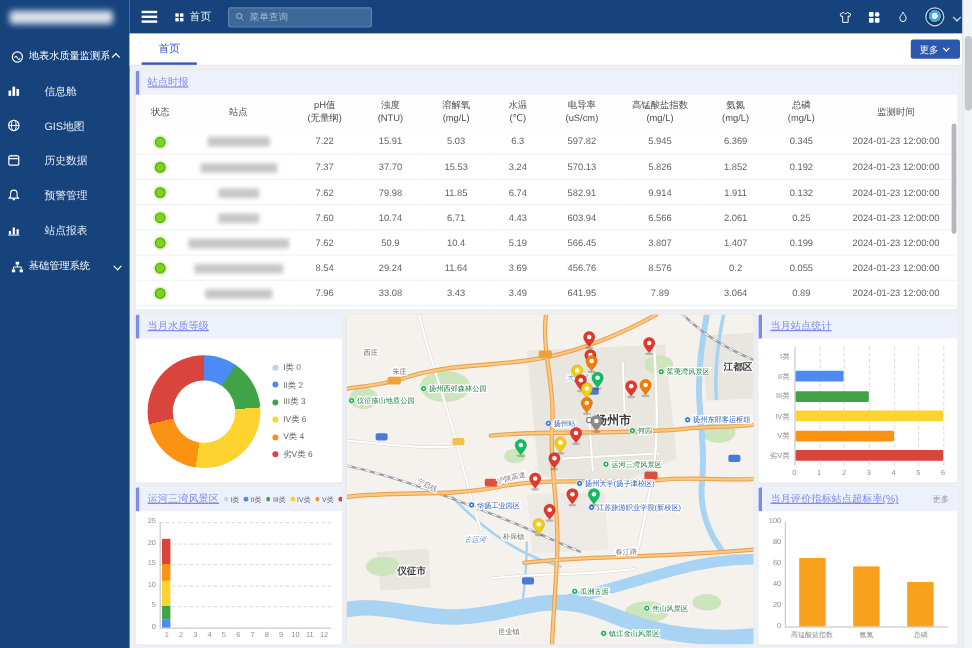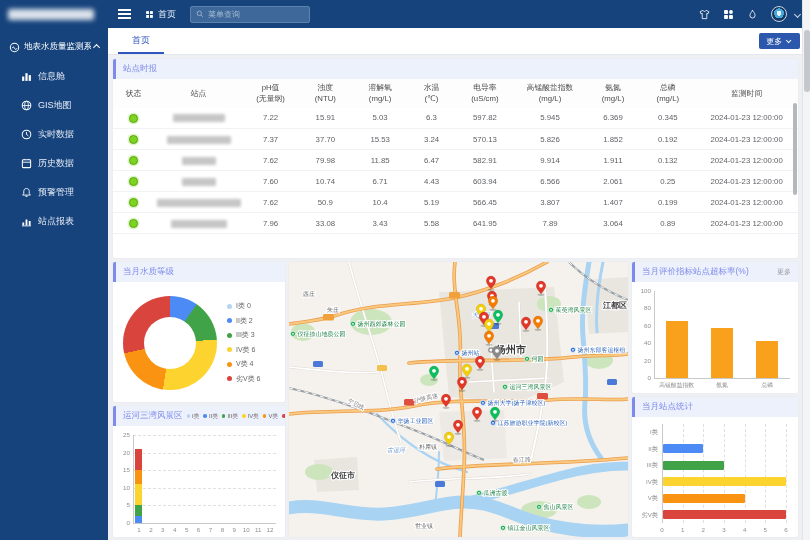--- a/index.html
+++ b/index.html
@@ -7,21 +7,21 @@
   body { font-family:"Liberation Sans","DejaVu Sans",sans-serif; background:#eef0f3; font-size:9px; color:#333; }
   .app { display:flex; width:810px; height:540px; position:relative; }
 
   
   .sidebar { width:108px; background:#16437c; color:#fff; flex-shrink:0; overflow:hidden; }
   .logo { height:28px; display:flex; align-items:center; padding-left:8px; }
   .logo-blur { width:86px; height:11px; border-radius:2px; background:rgba(255,255,255,.85); filter:blur(2.5px); }
   .menu { padding-top:4px; }
   .sb-group-h { display:flex; align-items:center; gap:4px; padding:9px 6px 9px 9px; color:#fff; font-size:8.5px; cursor:pointer; white-space:nowrap; }
   .sb-group-h .lbl { flex:1; overflow:hidden; }
-  .sb-item { display:flex; align-items:center; gap:6px; padding:8px 4px 8px 21px; color:#e7edf7; font-size:9px; cursor:pointer; white-space:nowrap; }
+  .sb-item { display:flex; gap:20px; padding:8px 4px 8px 6px; color:#e7edf7; font-size:9px; cursor:pointer; white-space:nowrap; }
   .sb-item .lbl { flex:1; overflow:hidden; }
   .sb-ic { width:11px; height:11px; flex-shrink:0; display:inline-block; }
   .sb-ic svg { width:100%; height:100%; display:block; }
   .chev { width:4.5px; height:4.5px; border-right:1.2px solid currentColor; border-bottom:1.2px solid currentColor; display:inline-block; margin-right:3px; flex-shrink:0; }
   .chev.down { transform:rotate(45deg) translateY(-1px); }
   .chev.up { transform:rotate(-135deg) translateY(-1px); }
 
   
   .main { flex:1; display:flex; flex-direction:column; min-width:0; }
   .navbar { height:28px; background:#16437c; display:flex; align-items:center; color:#fff; padding:0 10px; flex-shrink:0; }
@@ -45,21 +45,21 @@
   
   .tabbar { height:27px; background:#fff; border-bottom:1px solid #e4e7ed; display:flex; align-items:center; padding:0 10px; flex-shrink:0; position:relative; }
   .tab { color:#3056c0; font-size:9px; padding:0 14px; height:100%; display:flex; align-items:center; border-bottom:2px solid #3056c0; cursor:pointer; }
   .more-btn { margin-left:auto; background:#2b57ac; color:#fff; border:none; border-radius:2px; font-size:8px; height:16px; padding:0 7px; display:flex; align-items:center; gap:4px; cursor:pointer; font-family:inherit; }
   .more-btn .chev { border-color:#fff; width:3.8px; height:3.8px; }
 
   
   .content { flex:1; padding:4px 12px 3px 5px; overflow:hidden; }
   .panel { background:#fff; border-radius:2px; box-shadow:0 0 2px rgba(0,0,0,.06); overflow:hidden; }
   .panel-title { height:20px; background:#edf1fc; border-left:3px solid #7e8bea; color:#7e8bea; font-size:8.5px; display:flex; align-items:center; padding:0 7px; gap:4px; }
-  .panel-title .t { white-space:nowrap; }
+  .panel-title .t { white-space:nowrap;text-decoration:underline; }
   .more-link { margin-left:auto; color:#9a9a9a; font-size:7px; cursor:pointer; }
 
   
   .table-panel { height:199px; position:relative; }
   table { width:100%; border-collapse:collapse; table-layout:fixed; }
   th { font-weight:normal; color:#4d4d4d; font-size:7.8px; padding:3px 1px; line-height:1.45; background:#fdfdfe; }
   td { color:#606266; font-size:7.8px; text-align:center; height:21px; border-bottom:1px solid #f1f2f5; padding:0 1px; white-space:nowrap; overflow:hidden; }
   .status-dot { display:inline-block; width:9px; height:9px; border-radius:50%; background:#7ed321; border:1px solid #55a80c; box-shadow:0 0 0 1.5px #dff3c8; vertical-align:middle; }
   .redacted { display:inline-block; height:8px; border-radius:1px; background:#c6c6c6; filter:blur(1.6px); vertical-align:middle; }
   .tbl-scroll { position:absolute; right:1px; top:44px; width:4px; height:92px; border-radius:2px; background:#b4b7bc; }
@@ -137,52 +137,55 @@
               <circle cx="6" cy="6" r="4.7" fill="none" stroke="#fff" stroke-width="1.1"></circle>
               <ellipse cx="6" cy="6" rx="2.1" ry="4.7" fill="none" stroke="#fff" stroke-width=".9"></ellipse>
               <path d="M1.3 6h9.4" stroke="#fff" stroke-width=".9"></path>
             </svg>
           </span>
           <span class="lbl">GIS地图</span>
         </div>
         <div class="sb-item">
           <span class="sb-ic">
             <svg viewBox="0 0 12 12">
-              <circle cx="6" cy="6" r="4.7" fill="none" stroke="#fff" stroke-width="1.1"></circle>
-              <path d="M6 3.2V6l2 1.4" fill="none" stroke="#fff" stroke-width="1"></path>
-            </svg>
-          </span>
-          <span class="lbl">实时数据</span>
+              <rect x="1.5" y="2" width="9" height="8.5" rx="1" fill="none" stroke="#fff" stroke-width="1.1"></rect>
+              <path d="M1.5 4.6h9M4 1.9V1M8 1.9V1" stroke="#fff" stroke-width="1"></path>
+            </svg>
+          </span>
+          <span class="lbl">历史数据</span>
         </div>
         <div class="sb-item">
           <span class="sb-ic">
             <svg viewBox="0 0 12 12">
-              <rect x="1.5" y="2" width="9" height="8.5" rx="1" fill="none" stroke="#fff" stroke-width="1.1"></rect>
-              <path d="M1.5 4.6h9M4 1.9V1M8 1.9V1" stroke="#fff" stroke-width="1"></path>
-            </svg>
-          </span>
-          <span class="lbl">历史数据</span>
+              <path d="M6 1.6c-1.9 0-3 1.4-3 3.2v2.4L1.8 8.8h8.4L9 7.2V4.8c0-1.8-1.1-3.2-3-3.2z" fill="none" stroke="#fff" stroke-width="1"></path>
+              <path d="M4.9 10.1h2.2" stroke="#fff" stroke-width="1.2"></path>
+            </svg>
+          </span>
+          <span class="lbl">预警管理</span>
         </div>
         <div class="sb-item">
           <span class="sb-ic">
             <svg viewBox="0 0 12 12">
-              <path d="M6 1.6c-1.9 0-3 1.4-3 3.2v2.4L1.8 8.8h8.4L9 7.2V4.8c0-1.8-1.1-3.2-3-3.2z" fill="none" stroke="#fff" stroke-width="1"></path>
-              <path d="M4.9 10.1h2.2" stroke="#fff" stroke-width="1.2"></path>
-            </svg>
-          </span>
-          <span class="lbl">预警管理</span>
-        </div>
-        <div class="sb-item">
-          <span class="sb-ic">
-            <svg viewBox="0 0 12 12">
               <path d="M1.5 10.3V7h2v3.3zM5 10.3V3.8h2v6.5zM8.5 10.3V5.4h2v4.9z" fill="#fff"></path>
               <path d="M1 10.8h10" stroke="#fff" stroke-width=".9"></path>
             </svg>
           </span>
           <span class="lbl">站点报表</span>
+        </div>
+        <div class="sb-group-h">
+          <span class="sb-ic">
+            <svg viewBox="0 0 12 12">
+              <rect x="4.4" y="1.2" width="3.2" height="2.6" fill="#fff"></rect>
+              <rect x="1" y="8.2" width="3" height="2.6" fill="#fff"></rect>
+              <rect x="8" y="8.2" width="3" height="2.6" fill="#fff"></rect>
+              <path d="M6 3.8v2.2M2.5 8.2V6h7v2.2" fill="none" stroke="#fff" stroke-width=".9"></path>
+            </svg>
+          </span>
+          <span class="lbl">基础管理系统</span>
+          <span class="chev down"></span>
         </div>
       </nav>
   </aside>
 
   <div class="main">
 
     <header class="navbar">
       <span class="icon-btn hamburger">
           <i></i>
           <i></i>
@@ -331,21 +334,21 @@
                 <td>1.852</td>
                 <td>0.192</td>
                 <td>2024-01-23 12:00:00</td>
               </tr>
               <tr>
                 <td><span class="status-dot"></span></td>
                 <td><span class="redacted" style="width: 34px;"></span></td>
                 <td>7.62</td>
                 <td>79.98</td>
                 <td>11.85</td>
-                <td>6.47</td>
+                <td>6.74</td>
                 <td>582.91</td>
                 <td>9.914</td>
                 <td>1.911</td>
                 <td>0.132</td>
                 <td>2024-01-23 12:00:00</td>
               </tr>
               <tr>
                 <td><span class="status-dot"></span></td>
                 <td><span class="redacted" style="width: 34px;"></span></td>
                 <td>7.60</td>
@@ -366,25 +369,38 @@
                 <td>10.4</td>
                 <td>5.19</td>
                 <td>566.45</td>
                 <td>3.807</td>
                 <td>1.407</td>
                 <td>0.199</td>
                 <td>2024-01-23 12:00:00</td>
               </tr>
               <tr>
                 <td><span class="status-dot"></span></td>
+                <td><span class="redacted" style="width: 74px;"></span></td>
+                <td>8.54</td>
+                <td>29.24</td>
+                <td>11.64</td>
+                <td>3.69</td>
+                <td>456.76</td>
+                <td>8.576</td>
+                <td>0.2</td>
+                <td>0.055</td>
+                <td>2024-01-23 12:00:00</td>
+              </tr>
+              <tr>
+                <td><span class="status-dot"></span></td>
                 <td><span class="redacted" style="width: 56px;"></span></td>
                 <td>7.96</td>
                 <td>33.08</td>
                 <td>3.43</td>
-                <td>5.58</td>
+                <td>3.49</td>
                 <td>641.95</td>
                 <td>7.89</td>
                 <td>3.064</td>
                 <td>0.89</td>
                 <td>2024-01-23 12:00:00</td>
               </tr>
             </tbody>
         </table>
         <div class="tbl-scroll"></div>
       </section>
@@ -749,44 +765,20 @@
                 <g transform="translate(160,183)">
                   <ellipse cx="0" cy="0.8" rx="3.4" ry="1.1" fill="rgba(0,0,0,.22)"></ellipse>
                   <path d="M0 0 C-3.2 -4 -4.8 -5.8 -4.8 -8.2 A4.8 4.8 0 1 1 4.8 -8.2 C4.8 -5.8 3.2 -4 0 0 Z" fill="#f2cf0a" stroke="rgba(0,0,0,.18)" stroke-width=".5"></path>
                   <circle cx="0" cy="-8.2" r="1.9" fill="#fff"></circle>
                 </g>
               </g>
           </svg>
         </section>
 
         <div class="col right">
-          <section class="panel chart-panel short">
-            <div class="panel-title">
-              <span class="t">当月评价指标站点超标率(%)</span>
-              <span class="more-link">更多</span>
-            </div>
-            <div class="chart-body">
-                <div class="plot" id="exceed-plot">
-                  <div class="ax-lbl" style="right: 143px; top: 89px;">0</div>
-                  <div class="ax-lbl" style="right: 143px; top: 71.6px;">20</div>
-                  <div class="ax-lbl" style="right: 143px; top: 54.2px;">40</div>
-                  <div class="ax-lbl" style="right: 143px; top: 36.8px;">60</div>
-                  <div class="ax-lbl" style="right: 143px; top: 19.4px;">80</div>
-                  <div class="ax-lbl" style="right: 143px; top: 2px;">100</div>
-                  <div class="axis-l" style="left: 18px; top: 6px; height: 87px;"></div>
-                  <div class="axis-b" style="left: 18px; top: 93px; width: 136px;"></div>
-                  <div class="ax-lbl" style="left: 12.6667px; top: 96px; width: 56px; text-align: center; font-size: 5.8px;">高锰酸盐指数</div>
-                  <div class="bar-seg" style="left: 29.6667px; width: 22px; top: 35.58px; height: 57.42px; background: rgb(249, 160, 28);"></div>
-                  <div class="ax-lbl" style="left: 58px; top: 96px; width: 56px; text-align: center; font-size: 5.8px;">氨氮</div>
-                  <div class="bar-seg" style="left: 75px; width: 22px; top: 43.41px; height: 49.59px; background: rgb(249, 160, 28);"></div>
-                  <div class="ax-lbl" style="left: 103.333px; top: 96px; width: 56px; text-align: center; font-size: 5.8px;">总磷</div>
-                  <div class="bar-seg" style="left: 120.333px; width: 22px; top: 55.59px; height: 37.41px; background: rgb(249, 160, 28);"></div>
-                </div>
-              </div>
-          </section>
           <section class="panel chart-panel tall">
             <div class="panel-title">
                 <span class="t">当月站点统计</span>
               </div>
             <div class="chart-body">
                 <div class="plot" id="stations-plot">
                   <div class="ax-lbl" style="left: 22px; top: 106px; width: 8px; text-align: center;">0</div>
                   <div class="grid-v" style="left: 46.6667px; top: 4px; height: 99px;"></div>
                   <div class="ax-lbl" style="left: 42.6667px; top: 106px; width: 8px; text-align: center;">1</div>
                   <div class="grid-v" style="left: 67.3333px; top: 4px; height: 99px;"></div>
@@ -807,20 +799,44 @@
                   <div class="bar-seg" style="left: 27px; top: 40.75px; height: 9px; width: 61px; background: rgb(65, 163, 72); border-radius: 1px;"></div>
                   <div class="ax-lbl" style="left: 0px; width: 22px; top: 57.75px; text-align: right;">IV类</div>
                   <div class="bar-seg" style="left: 27px; top: 57.25px; height: 9px; width: 123px; background: rgb(253, 211, 47); border-radius: 1px;"></div>
                   <div class="ax-lbl" style="left: 0px; width: 22px; top: 74.25px; text-align: right;">V类</div>
                   <div class="bar-seg" style="left: 27px; top: 73.75px; height: 9px; width: 81.6667px; background: rgb(251, 147, 18); border-radius: 1px;"></div>
                   <div class="ax-lbl" style="left: 0px; width: 22px; top: 90.75px; text-align: right;">劣V类</div>
                   <div class="bar-seg" style="left: 27px; top: 90.25px; height: 9px; width: 123px; background: rgb(217, 68, 60); border-radius: 1px;"></div>
                 </div>
               </div>
           </section>
+          <section class="panel chart-panel short">
+            <div class="panel-title">
+              <span class="t">当月评价指标站点超标率(%)</span>
+              <span class="more-link">更多</span>
+            </div>
+            <div class="chart-body">
+                <div class="plot" id="exceed-plot">
+                  <div class="ax-lbl" style="right: 143px; top: 89px;">0</div>
+                  <div class="ax-lbl" style="right: 143px; top: 71.6px;">20</div>
+                  <div class="ax-lbl" style="right: 143px; top: 54.2px;">40</div>
+                  <div class="ax-lbl" style="right: 143px; top: 36.8px;">60</div>
+                  <div class="ax-lbl" style="right: 143px; top: 19.4px;">80</div>
+                  <div class="ax-lbl" style="right: 143px; top: 2px;">100</div>
+                  <div class="axis-l" style="left: 18px; top: 6px; height: 87px;"></div>
+                  <div class="axis-b" style="left: 18px; top: 93px; width: 136px;"></div>
+                  <div class="ax-lbl" style="left: 12.6667px; top: 96px; width: 56px; text-align: center; font-size: 5.8px;">高锰酸盐指数</div>
+                  <div class="bar-seg" style="left: 29.6667px; width: 22px; top: 35.58px; height: 57.42px; background: rgb(249, 160, 28);"></div>
+                  <div class="ax-lbl" style="left: 58px; top: 96px; width: 56px; text-align: center; font-size: 5.8px;">氨氮</div>
+                  <div class="bar-seg" style="left: 75px; width: 22px; top: 43.41px; height: 49.59px; background: rgb(249, 160, 28);"></div>
+                  <div class="ax-lbl" style="left: 103.333px; top: 96px; width: 56px; text-align: center; font-size: 5.8px;">总磷</div>
+                  <div class="bar-seg" style="left: 120.333px; width: 22px; top: 55.59px; height: 37.41px; background: rgb(249, 160, 28);"></div>
+                </div>
+              </div>
+          </section>
         </div>
 
       </div>
     </div>
   </div>
 
   <div class="page-scrollbar">
       <div class="thumb"></div>
     </div>
 </div>

